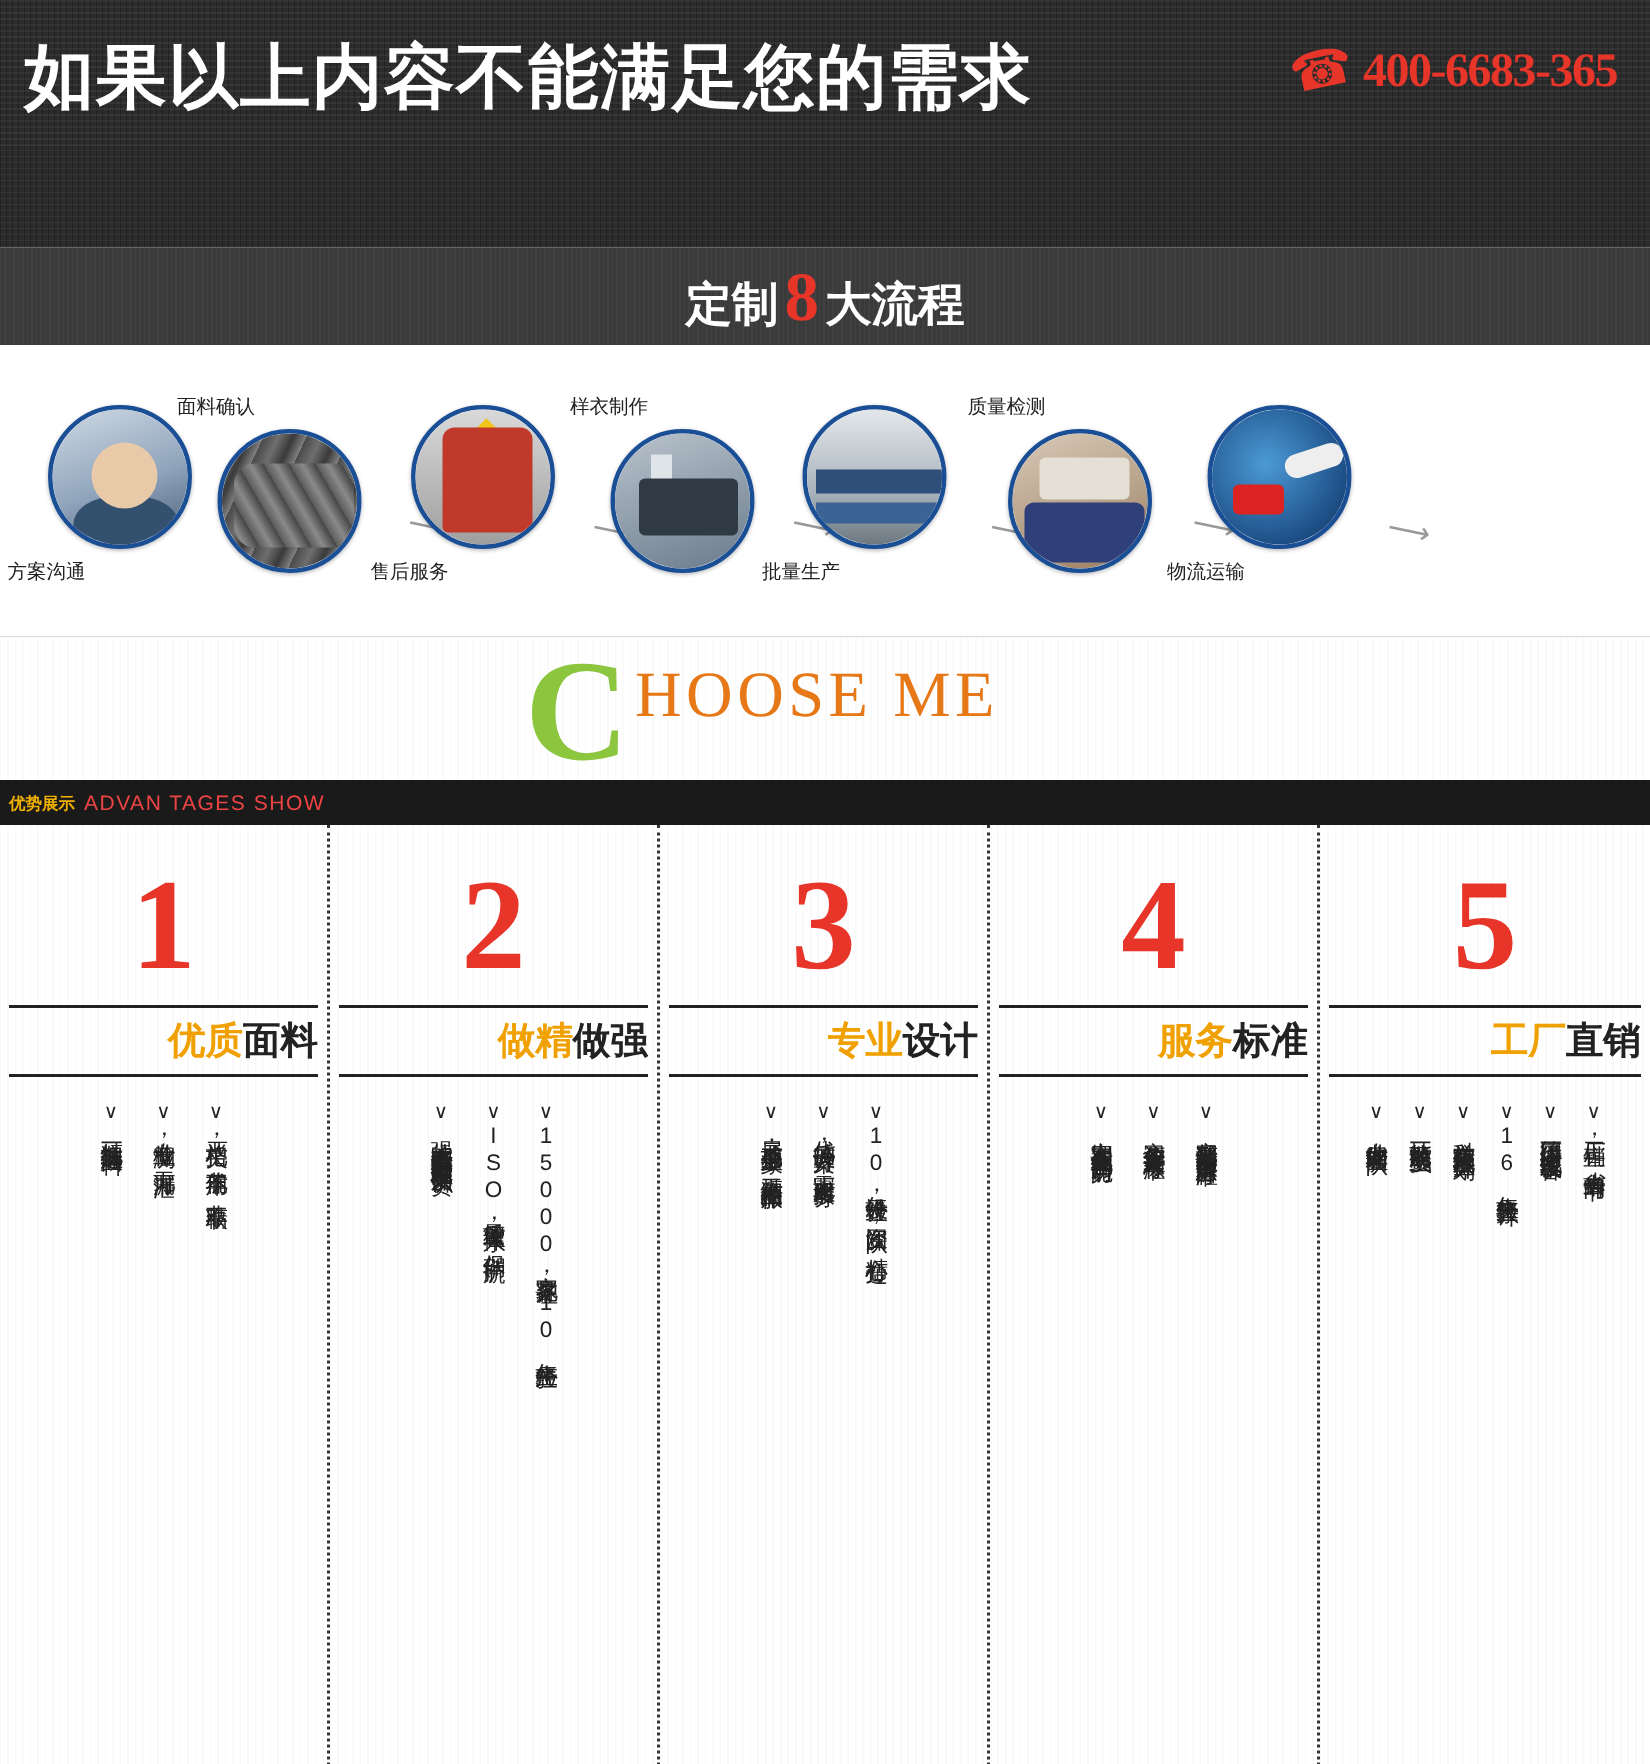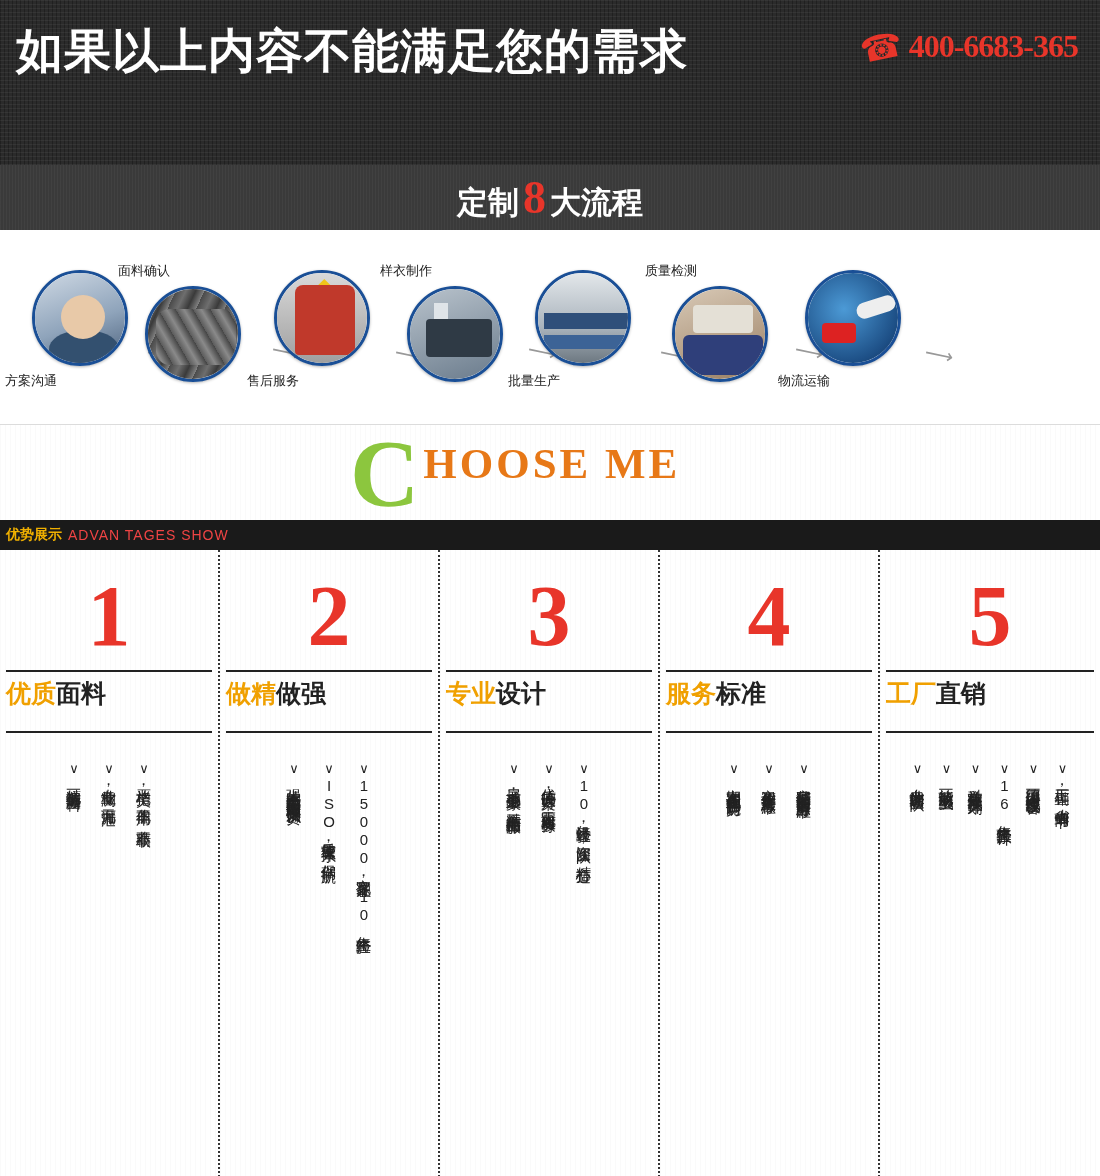--- a/index.html
+++ b/index.html
@@ -188,36 +188,36 @@
   .choose-texts { padding-left: 4px; padding-top: 6px; }
   .choose-cn {
     font-size: 29px;
     font-weight: bold;
     color: #222;
     letter-spacing: 1px;
   }
   .choose-en {
     font-family: "Liberation Serif", serif;
     font-size: 43px;
-    font-weight: bold;
+    font-weight: normal;
     color: #e77817;
     letter-spacing: 3px;
     margin-top: 2px;
   }
 
   
   .adv-bar {
     width: 1100px;
     height: 30px;
     background: #1a1a1a;
     display: flex;
     align-items: center;
     padding-left: 6px;
   }
-  .adv-cn { color: #f0b000; font-size: 14px; font-weight: bold; }
+  .adv-cn { color: #f0b000; font-size: 11px; font-weight: bold; }
   .adv-en { color: #ef4444; font-size: 14px; margin-left: 6px; letter-spacing: 1px; }
 
   
   .reasons {
     position: relative;
     width: 1100px;
     height: 891px;
     background: #ffffff;
     background-image: repeating-linear-gradient(90deg, rgba(0,0,0,0.02) 0px, rgba(0,0,0,0.02) 1px, transparent 1px, transparent 5px);
     display: flex;
@@ -231,27 +231,27 @@
   .col .num {
     font-family: "Liberation Serif", serif;
     font-size: 86px;
     font-weight: bold;
     color: #e8352a;
     text-align: center;
     line-height: 100px;
     padding-top: 16px;
   }
   .col .head {
-    text-align: left;
+    text-align: right;
     font-size: 25px;
     font-weight: bold;
     border-top: 2px solid #222;
     border-bottom: 2px solid #222;
-    padding: 5px 0 21px;
-    margin: 4px 6px 14px;
+    padding: 5px 0 6px;
+    margin: 4px 6px 1px;
     white-space: nowrap;
   }
   .col .head .hl { color: #f0a000; }
   .col .head .rest { color: #222; }
   .vlist {
     display: flex;
     flex-direction: row-reverse;
     justify-content: center;
     gap: 14px;
     padding-top: 14px;

